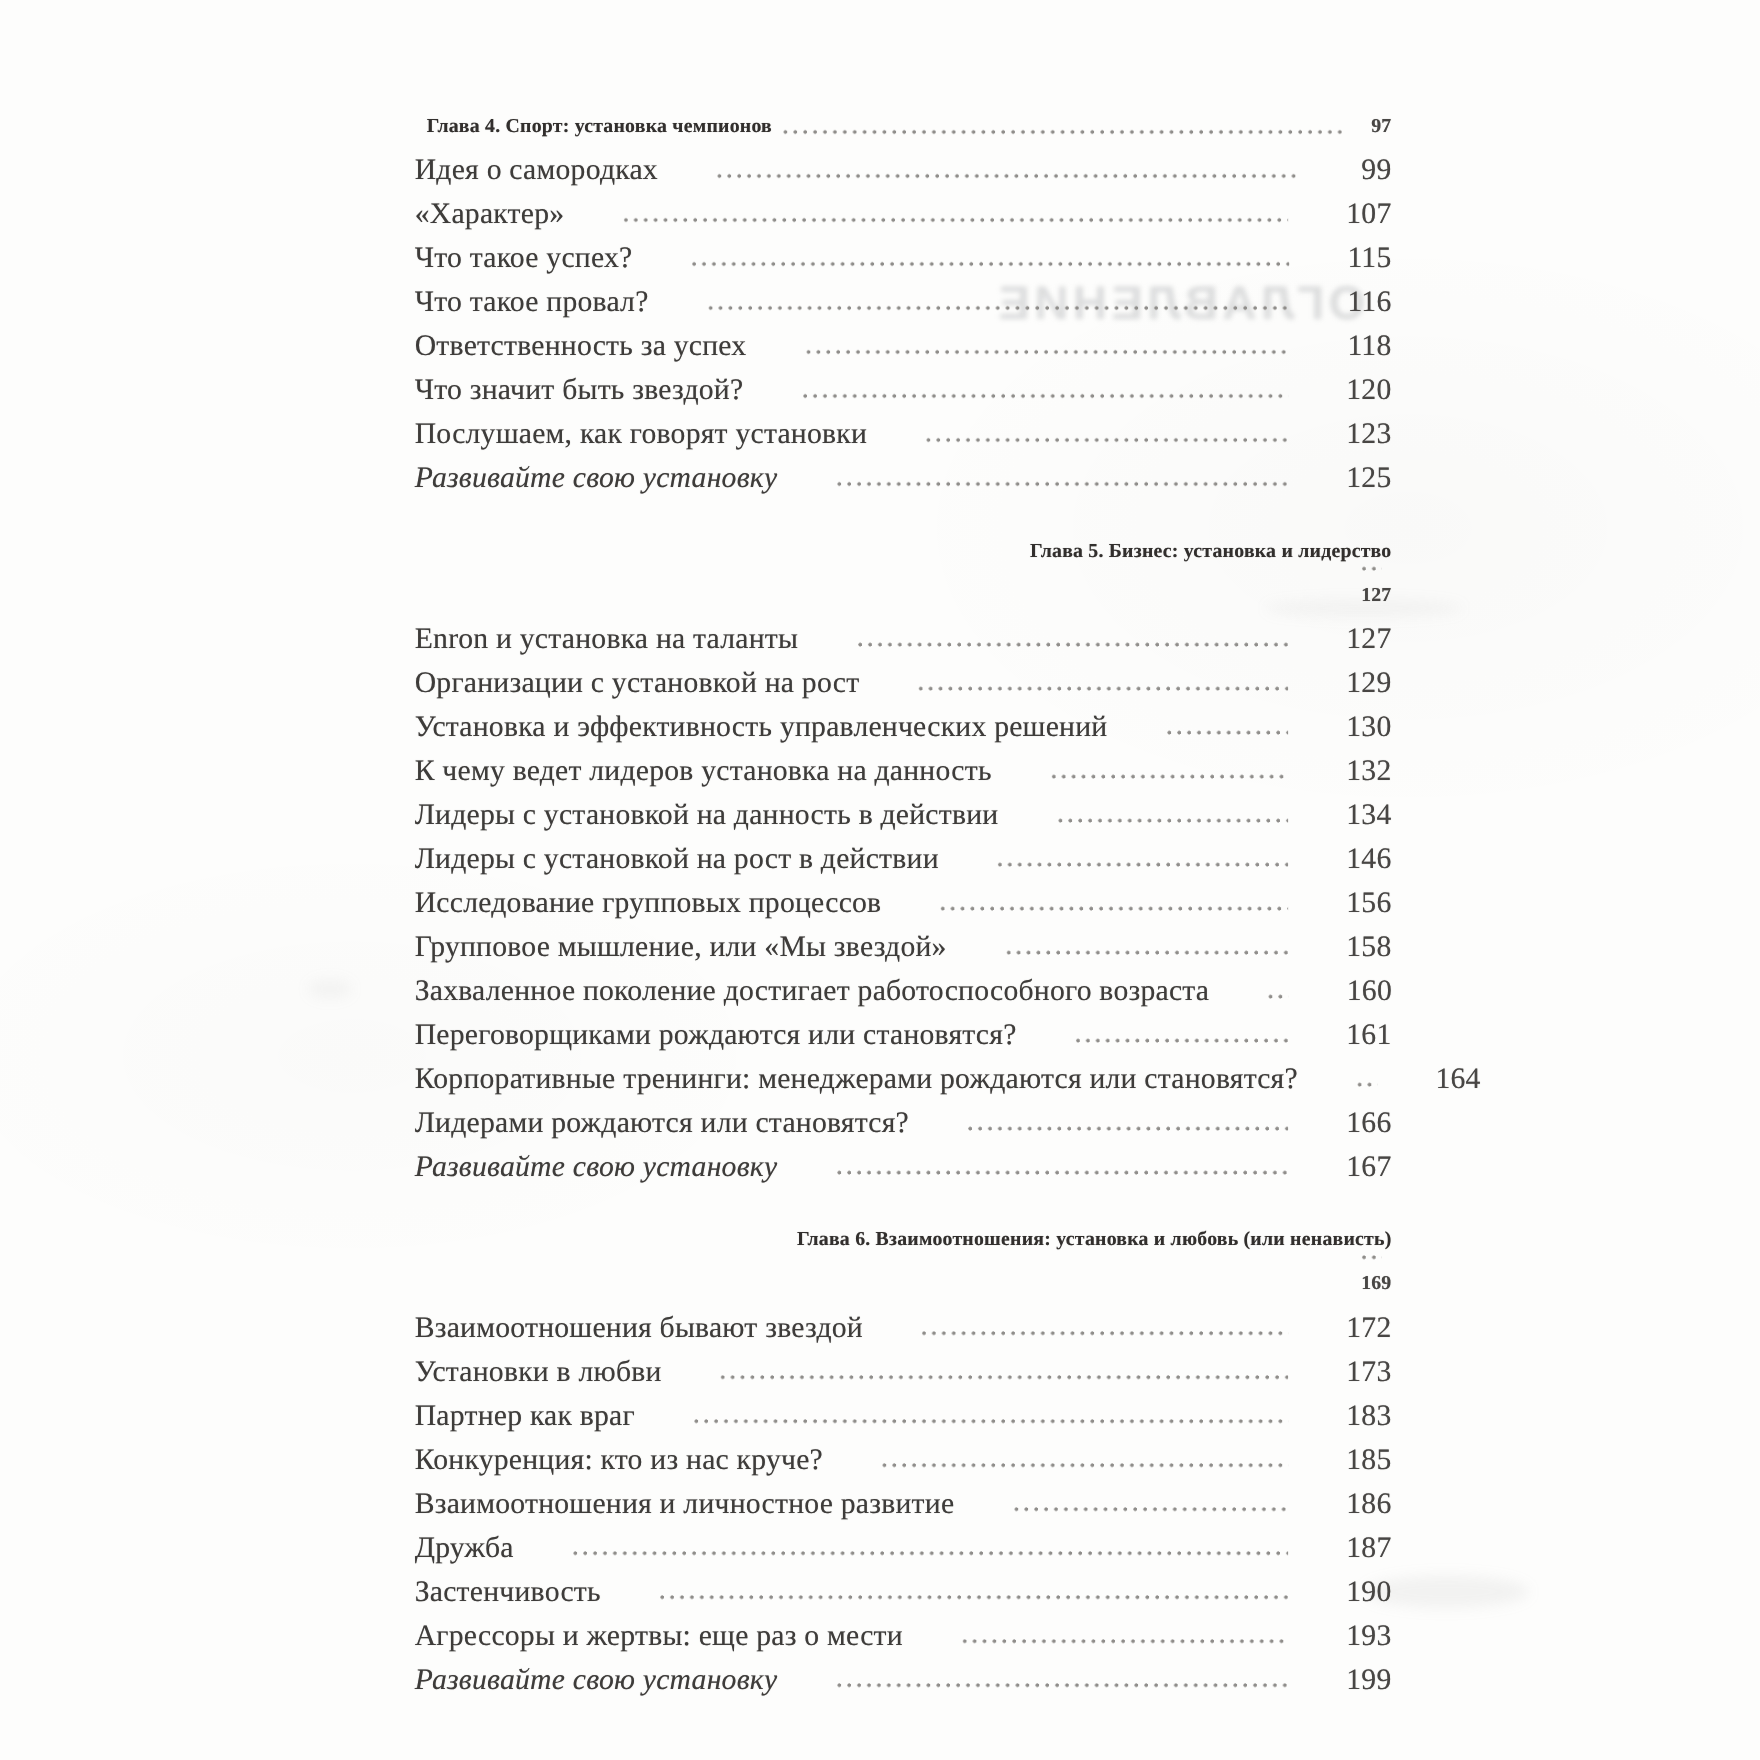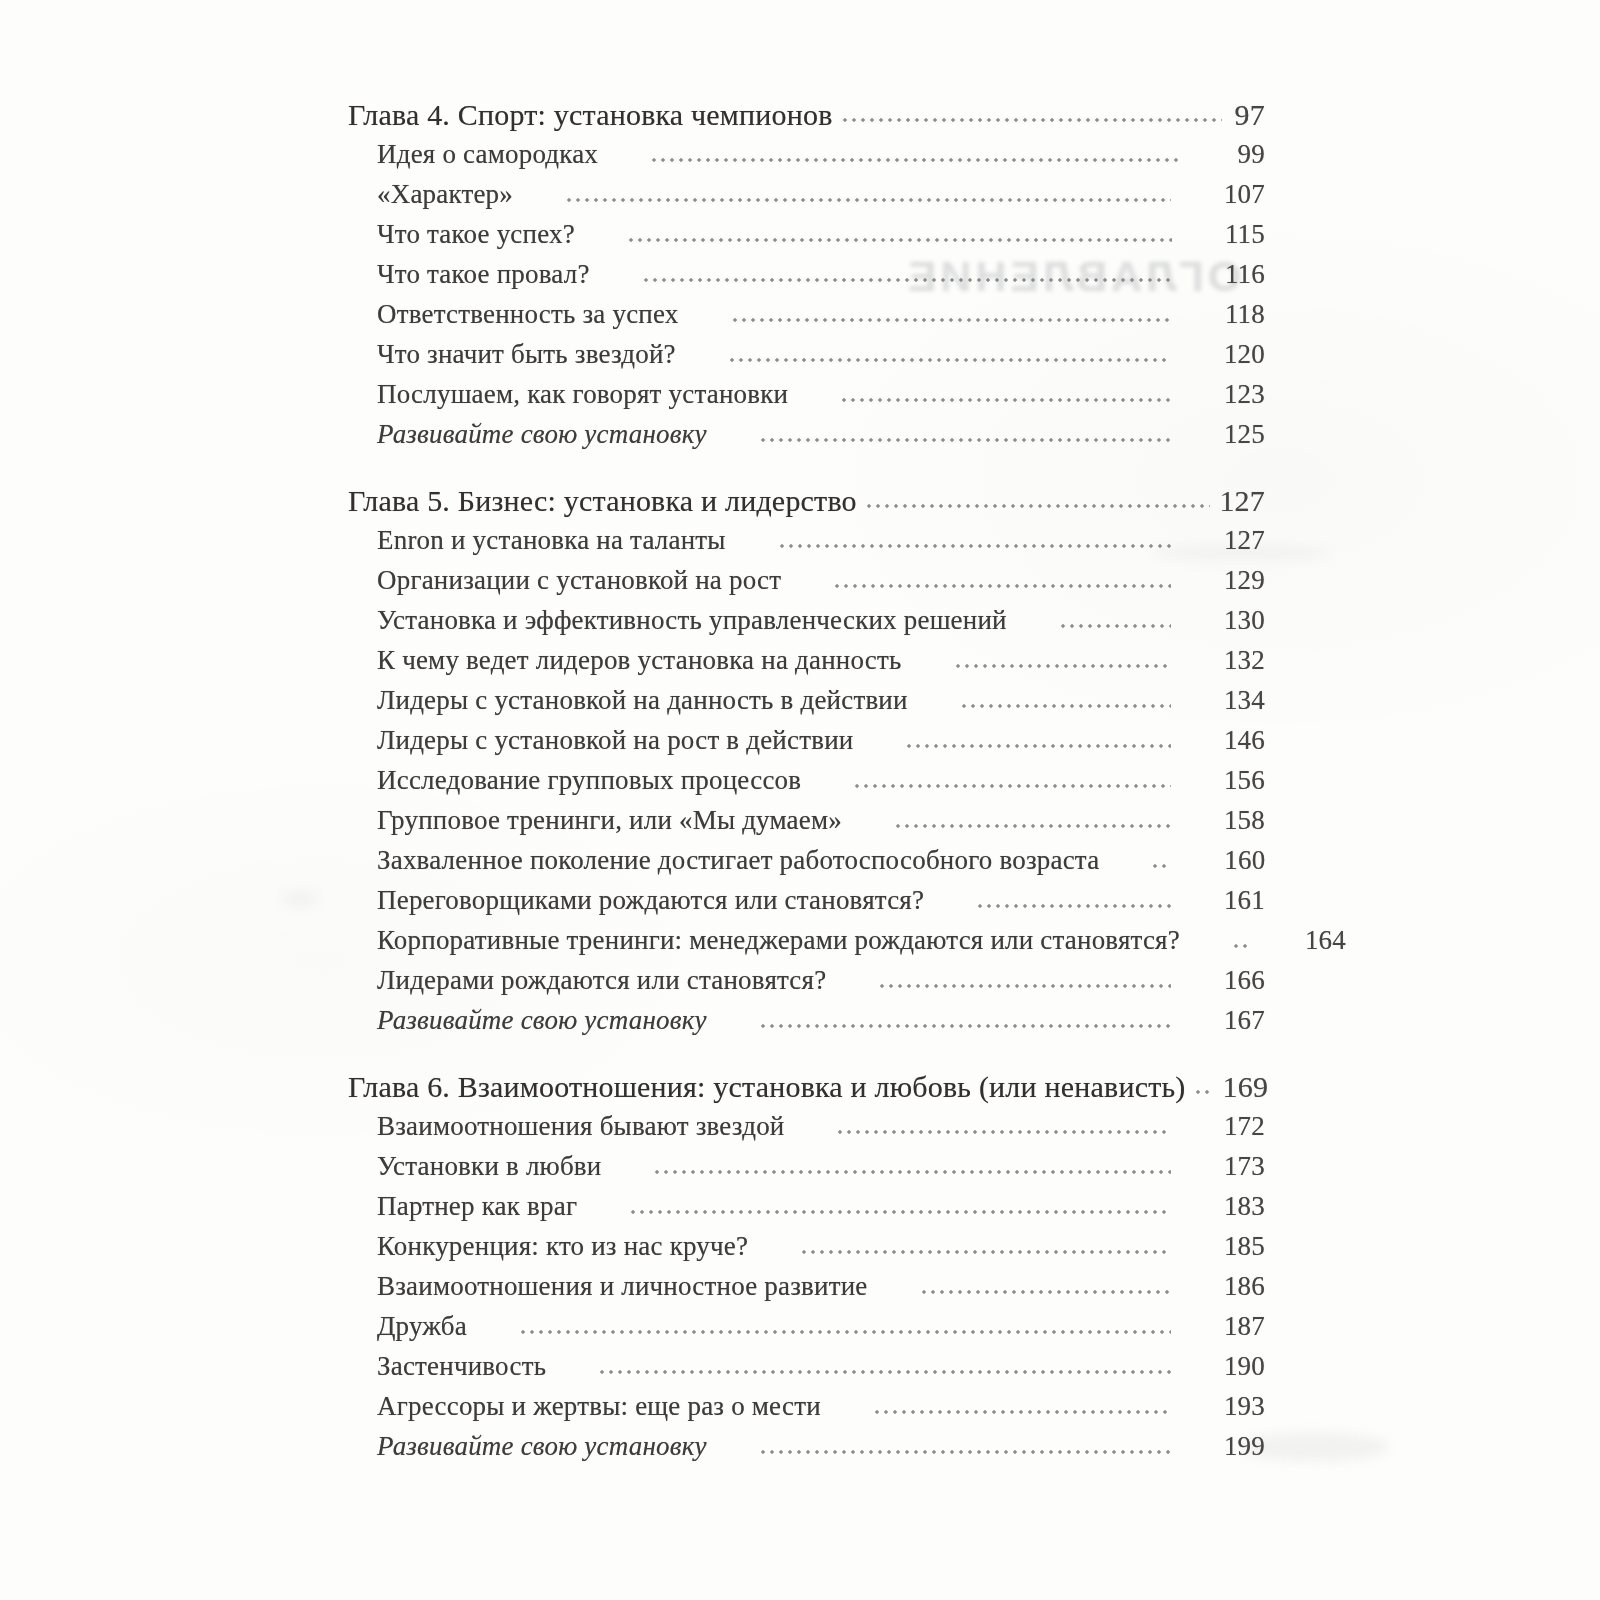--- a/index.html
+++ b/index.html
@@ -21,25 +21,26 @@
   }
   .row{
     display:flex;align-items:flex-end;
     font-size:27px;line-height:29px;
     margin-bottom:11px;
     white-space:nowrap;
     letter-spacing:0.2px;
     text-shadow:0 0 0.7px rgba(60,58,56,0.55);
   }
   .row.chapter{
-    font-weight:normal;
+    font-weight:bold;
     color:#322f2d;
-    font-size:30px;
-  }
-  .row.chapter.gap{margin-top:37px;}
+    font-size:18px;
+    margin-left:40px;
+  }
+  .row.chapter.gap{margin-top:37px;flex-direction:column;}
   .row.item{padding-left:29px;color:#3e3c3a;gap:44px;}
   .row.item.italic .title{font-style:italic;text-align:right;}
   .title{flex:0 0 auto;}
   .leader{
     flex:1 1 auto;min-width:18px;
     height:4px;margin:0 9px 7px 10px;
     background-image:radial-gradient(circle at 2px 2px, #8f8d8a 1.45px, rgba(0,0,0,0) 1.9px);
     background-size:9px 4px;
     background-repeat:repeat-x;
     background-position:left bottom;
@@ -155,21 +156,21 @@
       <span class="title">Лидеры с установкой на рост в действии</span>
       <span class="leader"></span>
       <span class="pagenum">146</span>
     </div>
     <div class="row item">
       <span class="title">Исследование групповых процессов</span>
       <span class="leader"></span>
       <span class="pagenum">156</span>
     </div>
     <div class="row item">
-      <span class="title">Групповое тренинги, или «Мы думаем»</span>
+      <span class="title">Групповое мышление, или «Мы звездой»</span>
       <span class="leader"></span>
       <span class="pagenum">158</span>
     </div>
     <div class="row item">
       <span class="title">Захваленное поколение достигает работоспособного возраста</span>
       <span class="leader"></span>
       <span class="pagenum">160</span>
     </div>
     <div class="row item">
       <span class="title">Переговорщиками рождаются или становятся?</span>

